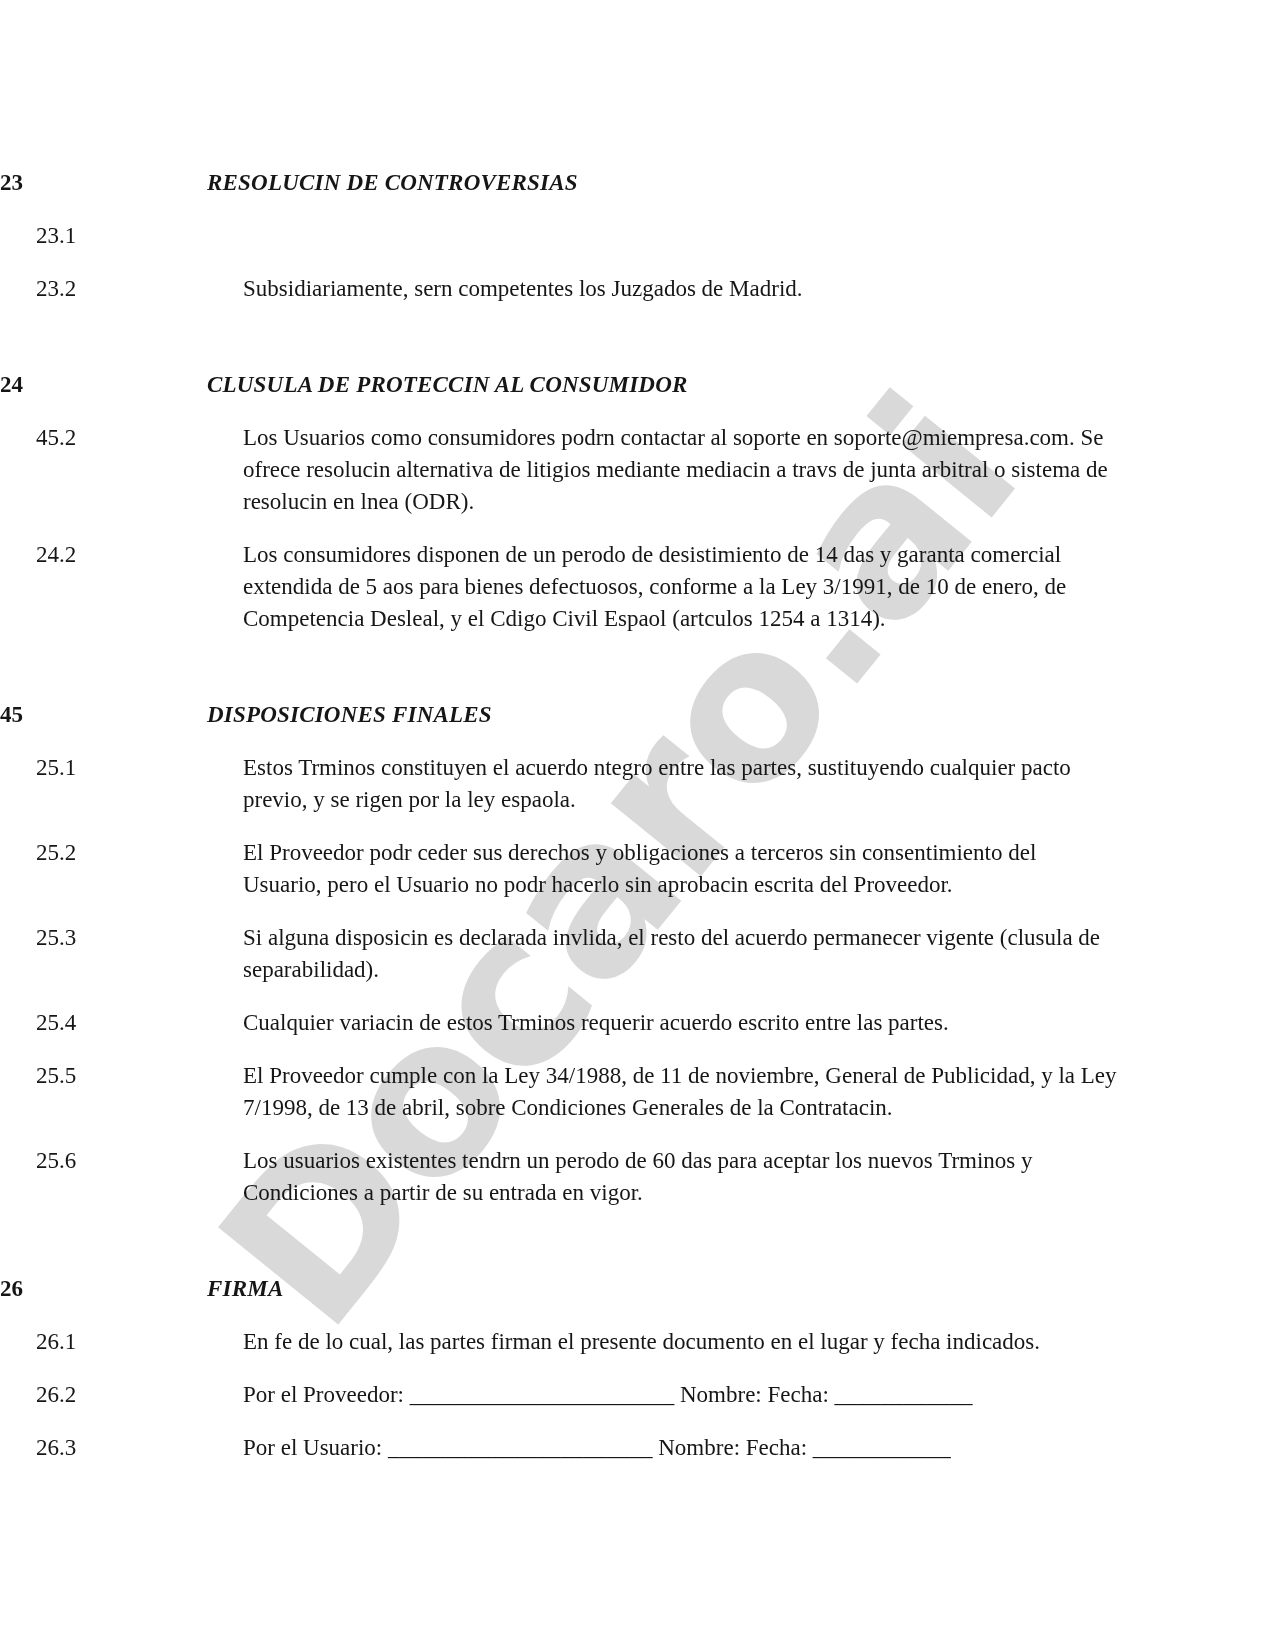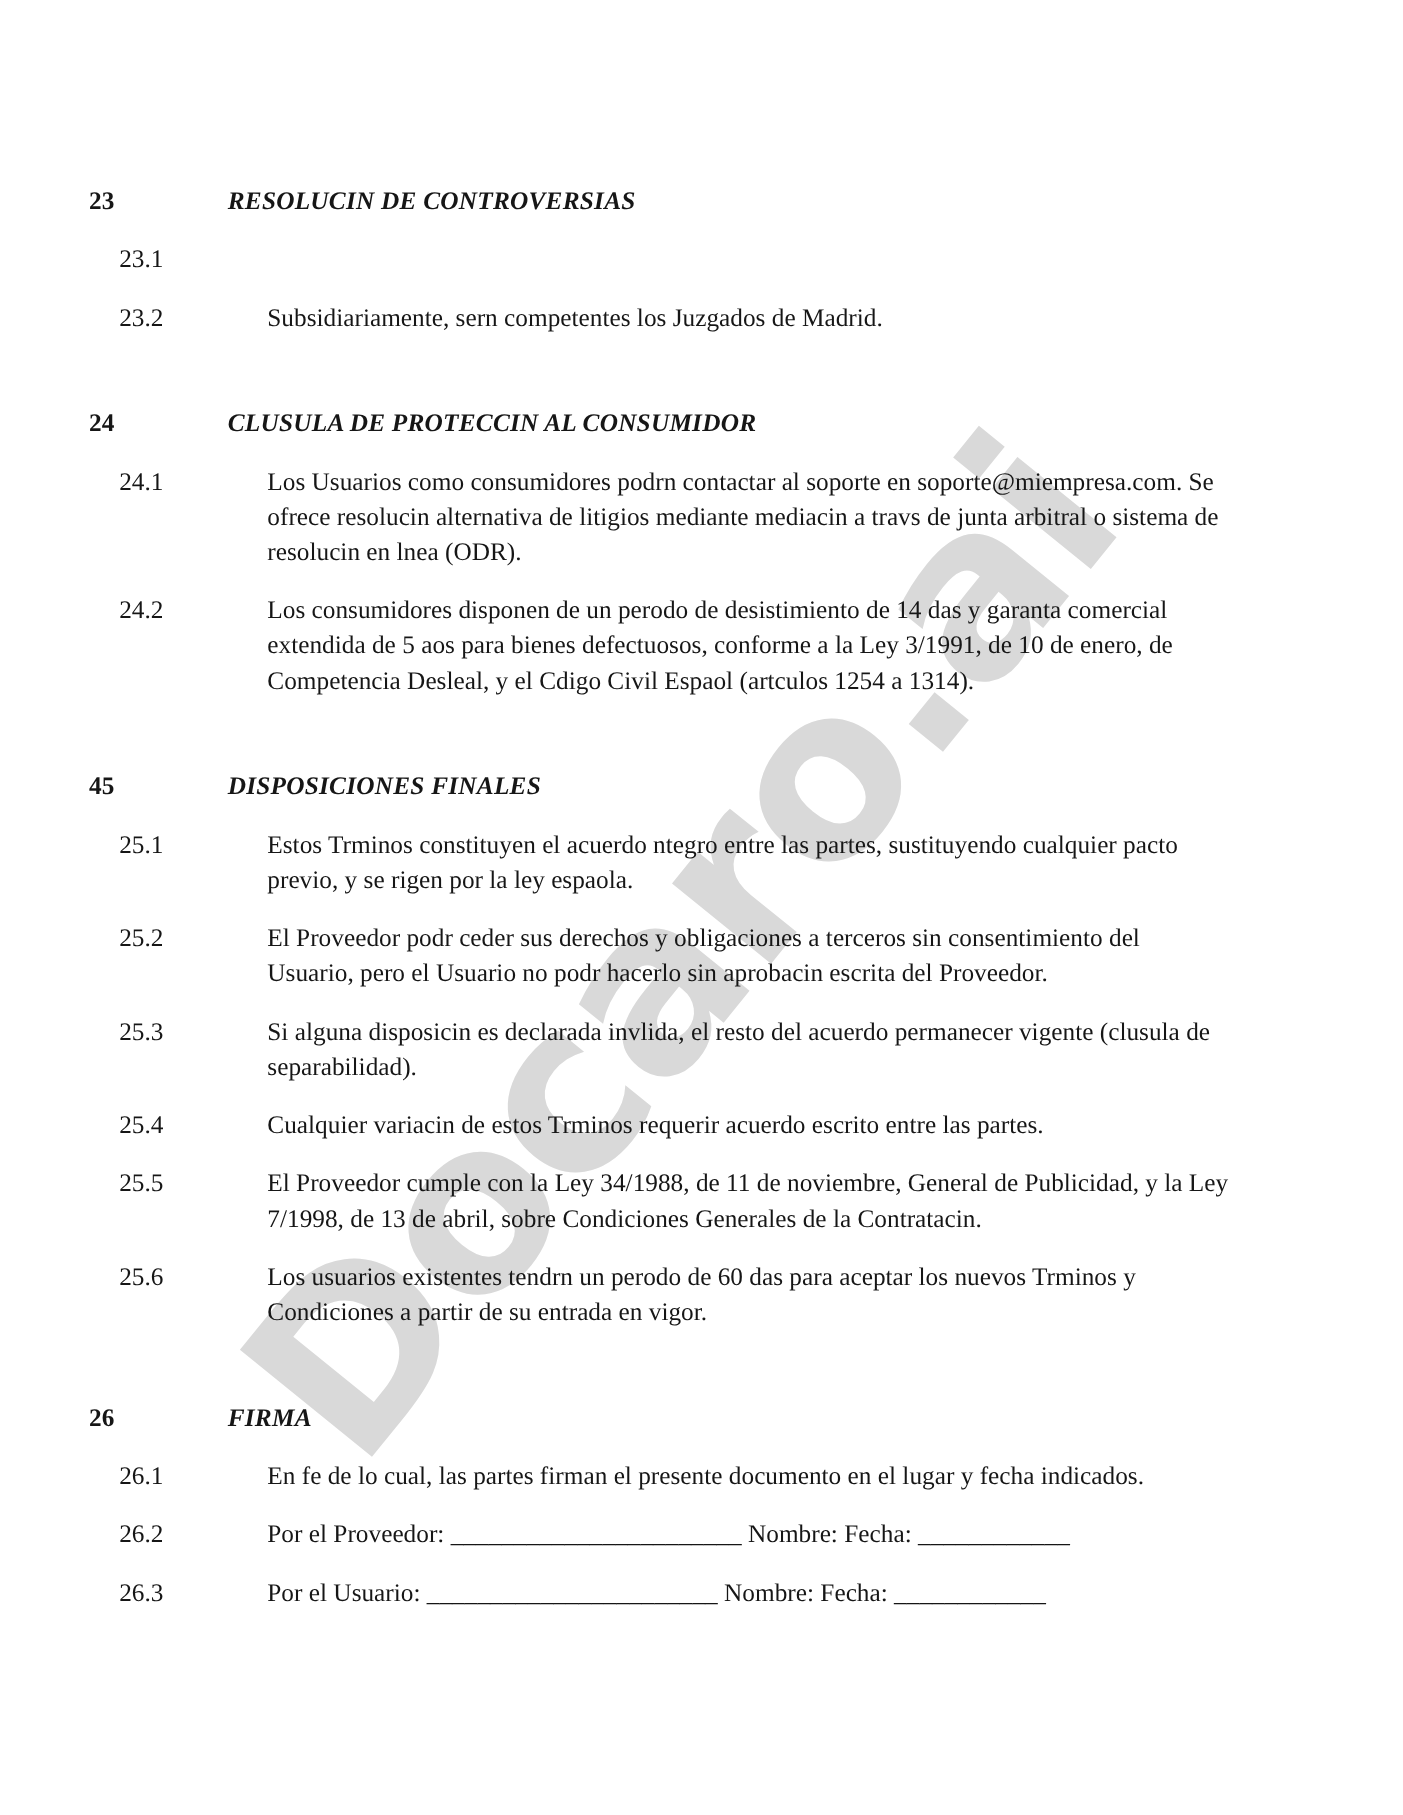--- a/index.html
+++ b/index.html
@@ -42,21 +42,21 @@
   .section + .section { margin-top: 64px; }
   .row {
     display: flex;
     align-items: baseline;
     font-size: 23px;
     line-height: 32px;
   }
   .row .num {
     flex: 0 0 207px;
     box-sizing: border-box;
-    text-align: center;
+    text-align: left;
     padding-right: 22px;
   }
   .heading-row { font-weight: bold; }
   .heading-row .title { white-space: pre; letter-spacing: 0.2px; font-style: italic; }
   .clause-row { margin-top: 21px; padding-left: 36px; }
   .clause-row .text {
     white-space: pre;
     flex: 1;
   }
   .clause-row .text b { font-weight: normal; }
@@ -83,21 +83,21 @@
   </div>
 </section>
 
   <section class="section">
     <div class="row heading-row">
       <span class="num">24</span>
       <span class="title">CLUSULA DE PROTECCIN AL CONSUMIDOR</span>
     </div>
 
   <div class="row clause-row">
-    <span class="num">24.1</span>
+    <span class="num">45.2</span>
     <span class="text">Los <b>Usuarios</b> como consumidores podrn contactar al soporte en soporte@miempresa.com. Se
 ofrece resolucin alternativa de litigios mediante mediacin a travs de junta arbitral o sistema de
 resolucin en lnea (ODR).</span>
   </div>
 
   <div class="row clause-row">
     <span class="num">24.2</span>
     <span class="text">Los consumidores disponen de un perodo de desistimiento de 14 das y garanta comercial
 extendida de 5 aos para bienes defectuosos, conforme a la Ley 3/1991, de 10 de enero, de
 Competencia Desleal, y el Cdigo Civil Espaol (artculos 1254 a 1314).</span>

